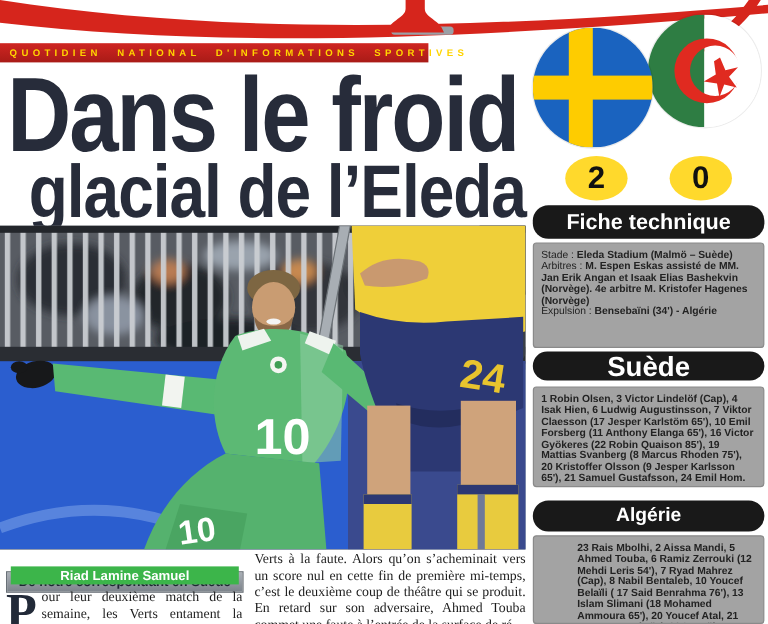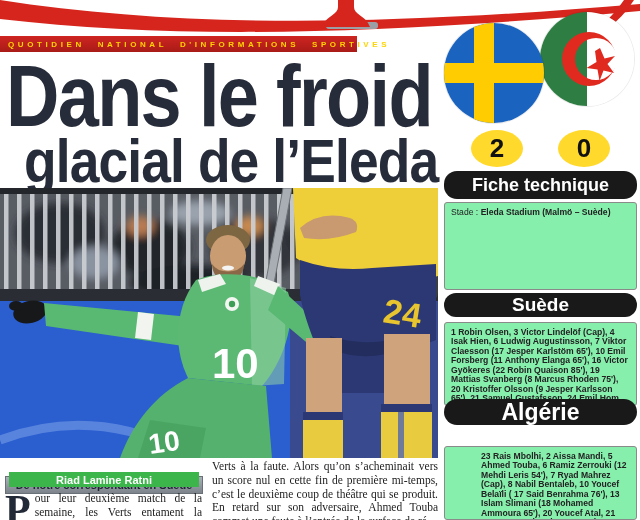--- a/index.html
+++ b/index.html
@@ -44,23 +44,23 @@
   #flag-alg{left:97px;top:12px;width:94px;height:94px;}
   #flag-swe{left:1px;top:23px;width:100px;height:100px;}
   .score{width:52px;height:37px;background:#ffd92c;border-radius:50%;
     display:flex;align-items:center;justify-content:center;
     font-size:26px;font-weight:bold;color:#111;}
   #score-home{left:28px;top:130px;}
   #score-away{left:115px;top:130px;}
   .blackbar{left:1px;width:193px;background:#191919;border-radius:13px;color:#fff;
     display:flex;align-items:center;justify-content:center;font-weight:bold;}
   #bar-fiche{top:171px;height:28px;font-size:18px;align-items:center;}
-  #bar-swe{top:293px;height:24px;font-size:19px;}
-  #bar-alg{top:399px;height:26px;font-size:23px;}
-  .infobox{left:1px;width:193px;background:#86efac;border:1.5px solid #8a8a8a;border-radius:3px;
+  #bar-swe{top:293px;height:24px;font-size:23px;}
+  #bar-alg{top:417px;height:26px;font-size:16px;}
+  .infobox{left:1px;width:193px;background:#a3a3a3;border:1.5px solid #8a8a8a;border-radius:3px;
     box-sizing:border-box;padding:5px 6px;font-size:8.6px;line-height:1.1;color:#222;overflow:hidden;}
   #box-fiche{top:202px;height:88px;}
   #box-swe{top:322px;height:84px;}
   #box-alg{top:446px;height:74px;padding-left:36px;}
   .lbl{font-weight:normal;}
   .val{font-weight:bold;}
   .players{font-weight:bold;}
 </style>
 </head>
 <body>
@@ -159,21 +159,21 @@
       <rect x="381" y="216" width="51" height="8" fill="#2c3873"></rect>
       <rect x="398" y="224" width="6" height="46" fill="#3c55c0" opacity=".7"></rect>
     </g>
   </svg>
 </div>
 
 <div id="byline1" class="abs">
   <span>De notre correspondant en Suède</span>
 </div>
 <div id="byline2" class="abs">
-  <span>Riad Lamine Ratni</span>
+  <span>Riad Lamine Samuel</span>
 </div>
 
 <div id="col1" class="abs article">
   <span class="dropcap">P</span><span>our leur deuxième match de la semaine, les Verts entament la partie</span>
 </div>
 <div id="col2" class="abs article">
   <span>Verts à la faute. Alors qu’on s’acheminait vers un score nul en cette fin de première mi-temps, c’est le deuxième coup de théâtre qui se produit. En retard sur son adversaire, Ahmed Touba commet une faute à l’entrée de la surface de ré</span>
 </div>
 
 <div id="rightcol" class="abs">
@@ -205,20 +205,22 @@
   </div>
   <div id="score-away" class="abs score">
     <span>0</span>
   </div>
 
   <div id="bar-fiche" class="abs blackbar">
     <span>Fiche technique</span>
   </div>
   <div id="box-fiche" class="abs infobox">
     <div><span class="lbl">Stade : </span><span class="val">Eleda Stadium (Malmö – Suède)</span></div>
+    <div><span class="lbl">Arbitres : </span><span class="val">M. Espen Eskas assisté de MM. Jan Erik Angan et Isaak Elias Bashekvin (Norvège). 4e arbitre M. Kristofer Hagenes (Norvège)</span></div>
+    <div><span class="lbl">Expulsion : </span><span class="val">Bensebaïni (34') - Algérie</span></div>
   </div>
 
   <div id="bar-swe" class="abs blackbar">
     <span>Suède</span>
   </div>
   <div id="box-swe" class="abs infobox">
     <span class="players">1 Robin Olsen, 3 Victor Lindelöf (Cap), 4 Isak Hien, 6 Ludwig Augustinsson, 7 Viktor Claesson (17 Jesper Karlstöm 65'), 10 Emil Forsberg (11 Anthony Elanga 65'), 16 Victor Gyökeres (22 Robin Quaison 85'), 19 Mattias Svanberg (8 Marcus Rhoden 75'), 20 Kristoffer Olsson (9 Jesper Karlsson 65'), 21 Samuel Gustafsson, 24 Emil Hom.</span>
   </div>
 
   <div id="bar-alg" class="abs blackbar">

